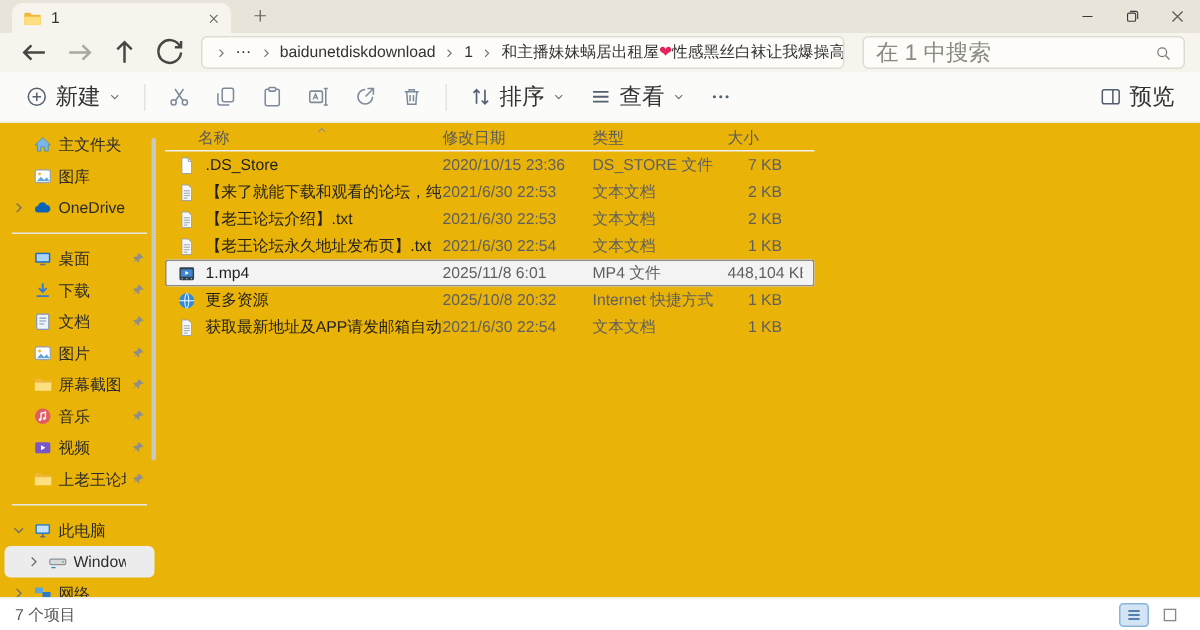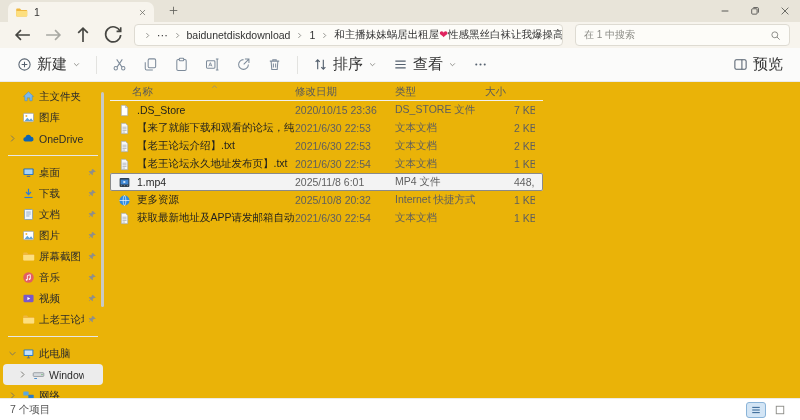--- a/index.html
+++ b/index.html
@@ -23,21 +23,21 @@
   
   .addressrow { height:26px; background:#f7f4ed; display:flex; align-items:center; padding:0 10px; gap:4px; flex:0 0 auto; }
   .nav-btn { width:26px; height:22px; display:inline-flex; align-items:center; justify-content:center; }
   .breadcrumb-box { flex:1; height:22px; background:#fdfcf8; border:1px solid #dedbd2; border-radius:4px;
     display:flex; align-items:center; padding:0 6px; gap:2px; font-size:10.5px; color:#333; overflow:hidden; white-space:nowrap; margin-left:4px; }
   .crumb { padding:0 3px; cursor:default; }
   .crumb-sep { flex:0 0 auto; }
   .heart { color:#e0245e; }
   .search-box { flex:0 0 215px; height:22px; background:#fdfcf8; border:1px solid #dedbd2; border-radius:4px;
     display:flex; align-items:center; justify-content:space-between; padding:0 8px; margin-left:8px; }
-  .search-text { font-size:10px; color:#8a8a84; }
+  .search-text { font-size:15px; color:#8a8a84; }
 
   
   .toolbar { height:34px; background:#fbfbfa; border-bottom:1px solid #ebebe9; display:flex; align-items:center; padding:0 10px; gap:2px; flex:0 0 auto; }
   .tb { border:none; background:transparent; display:inline-flex; align-items:center; gap:5px;
     font-size:15px; color:#333; padding:5px 7px; border-radius:4px; font-family:inherit; }
   .tsep { width:1px; height:18px; background:#e3e3e0; margin:0 6px; }
   .tb-right { margin-left:auto; display:flex; align-items:center; }
 
   
   .body { flex:1; display:flex; min-height:0; background:#eab308; }
@@ -58,21 +58,21 @@
   .list-header { display:grid; grid-template-columns:177px 100px 90px 50px; padding:0 8px; height:17px;
     align-items:center; font-size:10.5px; color:#5a5a5a; position:relative; border-bottom:1px solid #f0f0f0; width:433px; }
   .sort-caret { position:absolute; top:-2px; left:100px; width:9px; height:9px; }
   .rows { width:433px; }
   .file-row { display:grid; grid-template-columns:177px 100px 90px 50px; padding:0 8px; height:18px;
     align-items:center; font-size:10.5px; color:#1f1f1f; border-radius:2px; }
   .file-row .cell { white-space:nowrap; overflow:hidden; }
   .file-row .name { display:flex; align-items:center; gap:6px; }
   .file-icon { width:13px; height:13px; flex:0 0 auto; }
   .file-row .date, .file-row .type { color:#5f5f5f; }
-  .file-row .size { text-align:left; color:#5f5f5f;margin-left:29px; }
+  .file-row .size { text-align:center; color:#5f5f5f; }
   .file-row.selected { background:#f3f3f3; box-shadow:inset 0 0 0 1px #8a8a8a; }
 
   
   .statusbar { height:22px; border-top:1px solid #ececea; display:flex; align-items:center;
     padding:0 10px; font-size:10.5px; color:#555; flex:0 0 auto; }
   .view-toggles { margin-left:auto; display:flex; gap:4px; }
   .vt { width:20px; height:16px; display:inline-flex; align-items:center; justify-content:center;
     border:1px solid transparent; border-radius:3px; }
   .vt svg { width:12px; height:12px; }
   .vt.active { background:#d3e5f5; border-color:#8ab4d8; }

